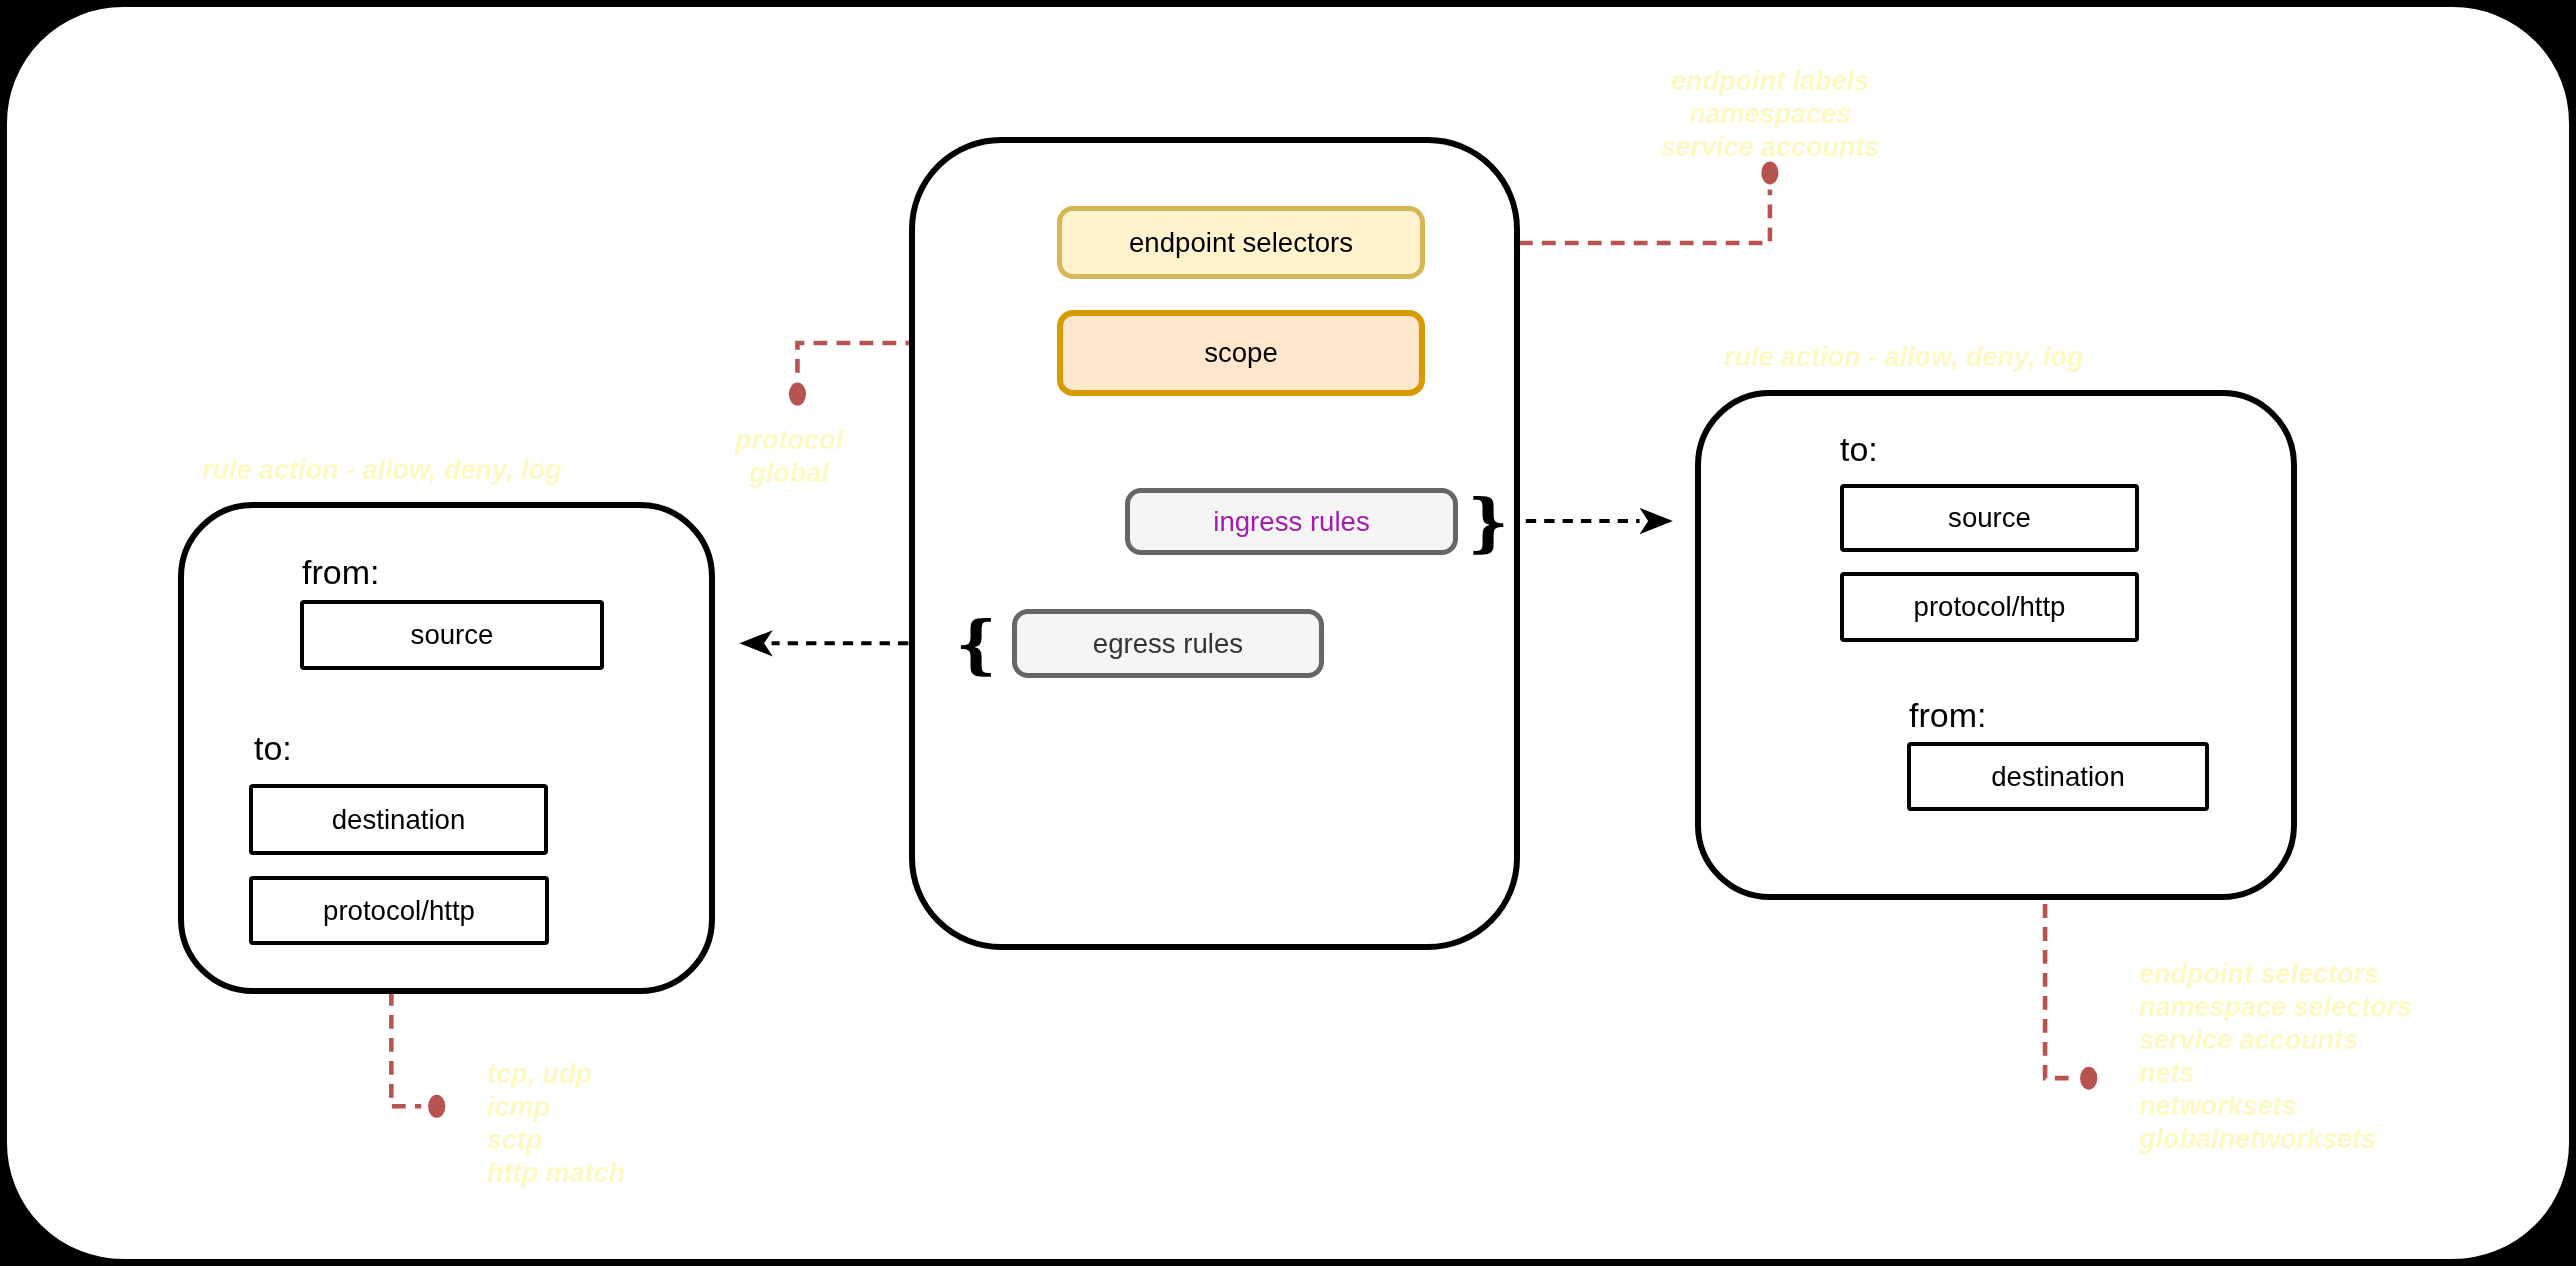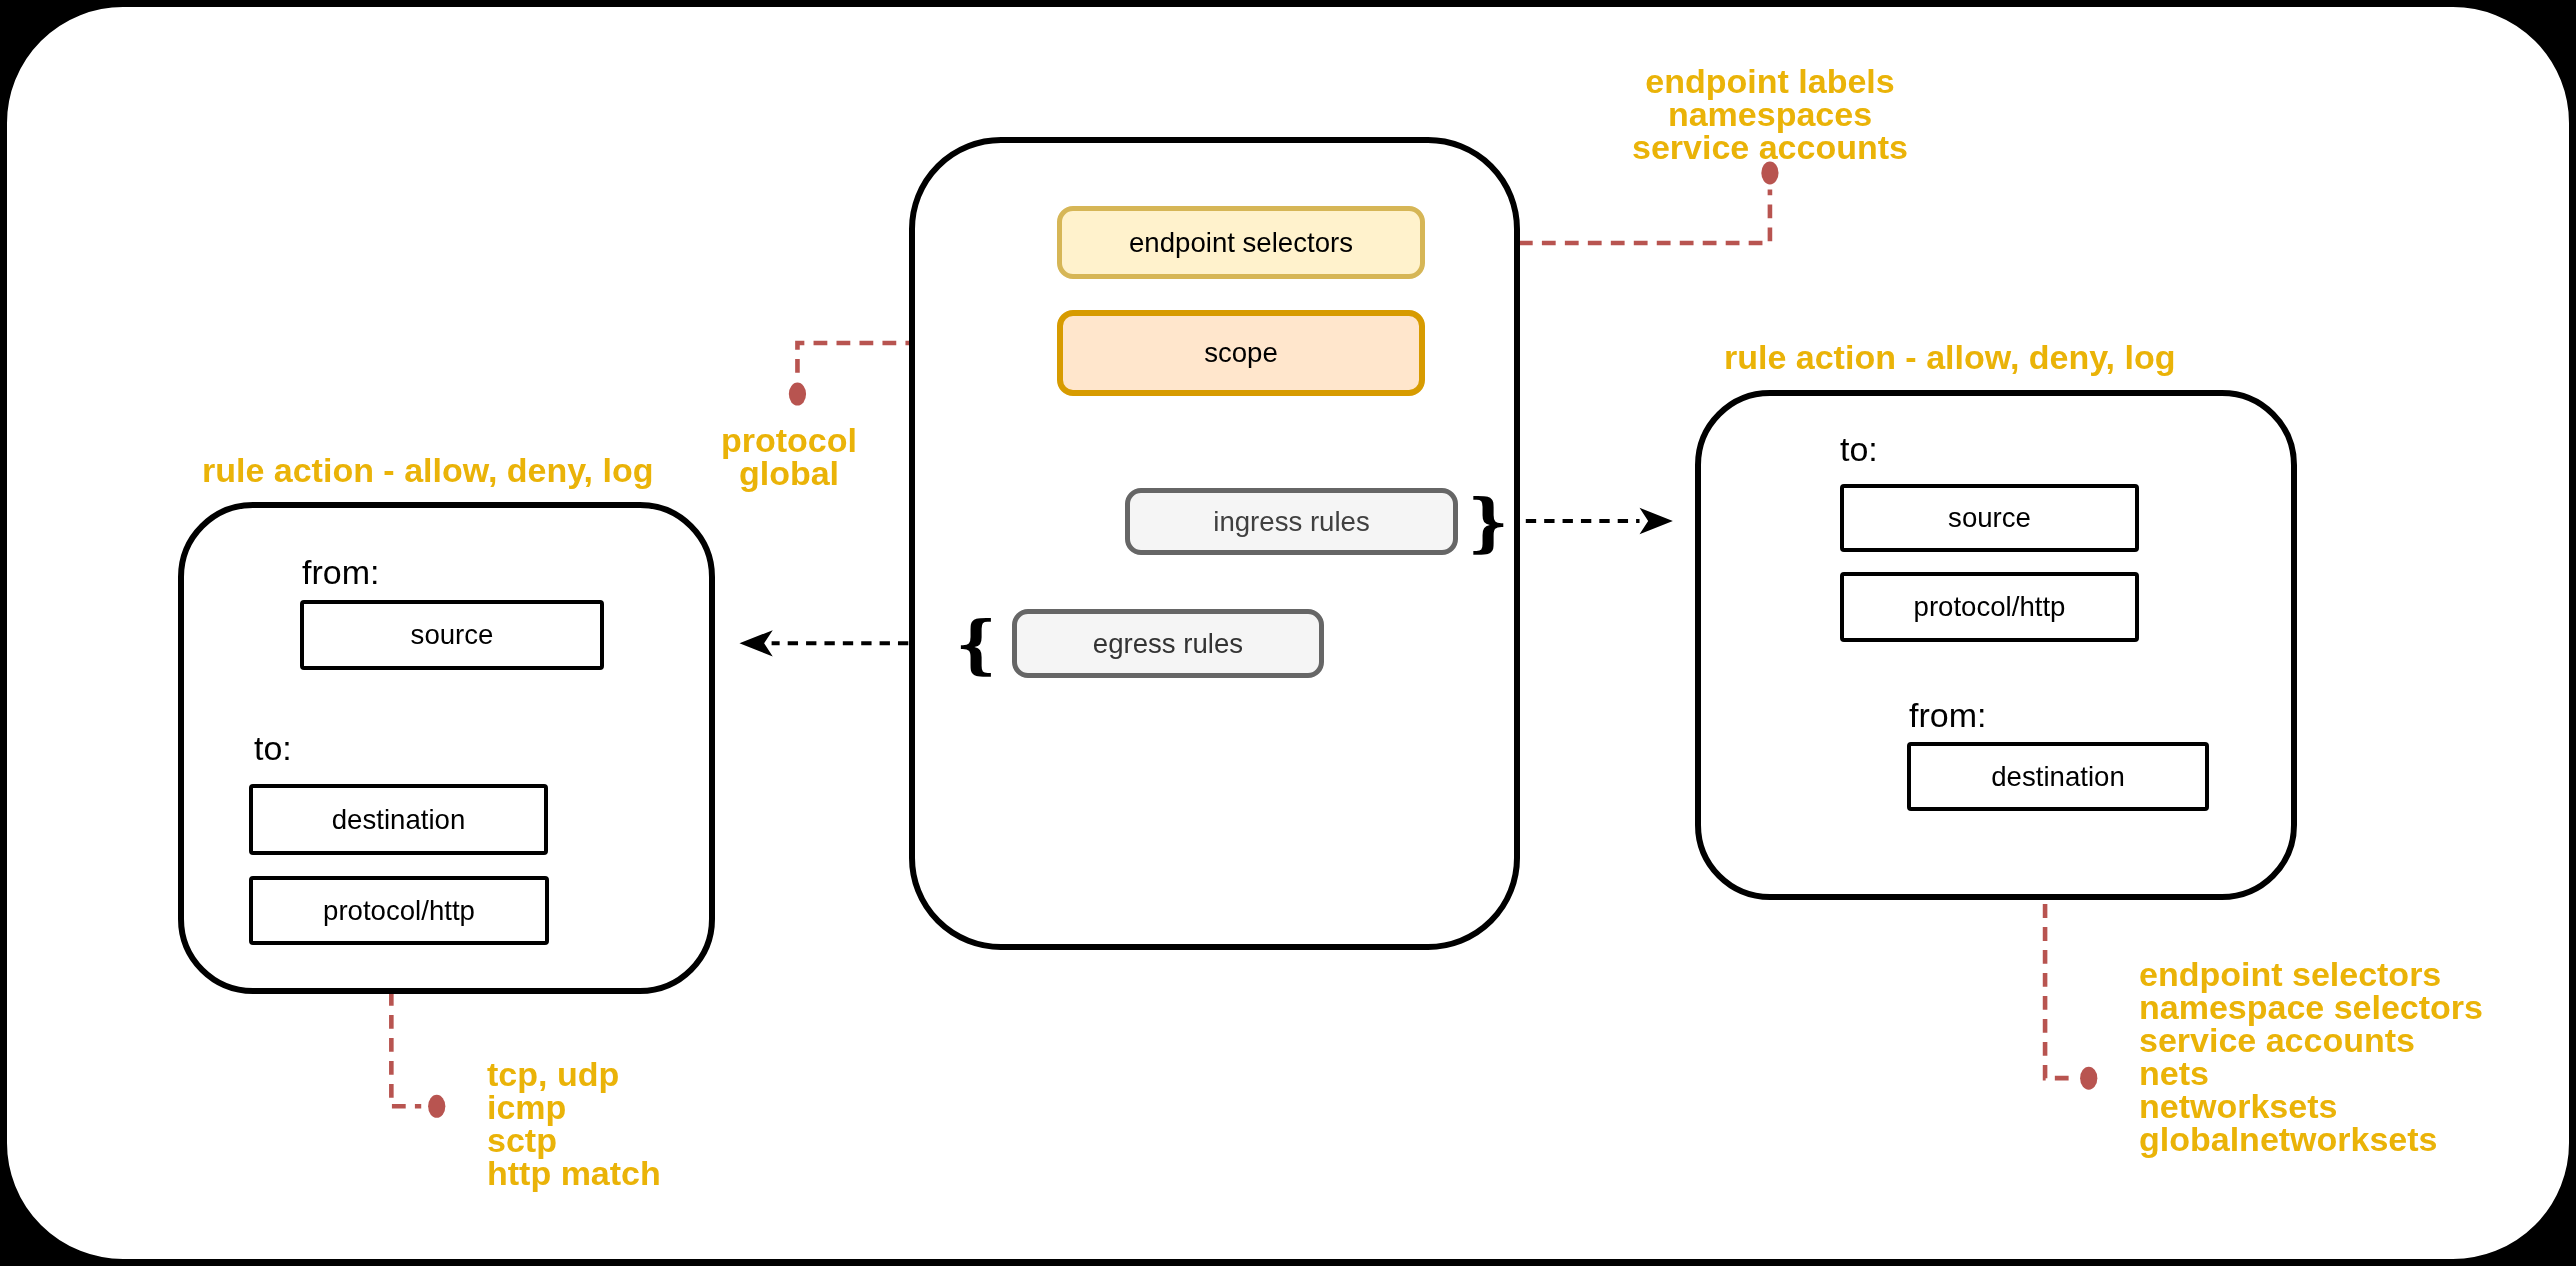--- a/index.html
+++ b/index.html
@@ -17,37 +17,37 @@
   }
   #central-container{left:909px;top:137px;width:611px;height:813px;border-radius:92px;}
   #egress-detail-box{left:178px;top:502px;width:537px;height:492px;}
   #ingress-detail-box{left:1695px;top:390px;width:602px;height:510px;}
   .node{
     display:flex;align-items:center;justify-content:center;
     font-size:27.6px;color:#000;background:#fff;white-space:nowrap;
   }
   #endpoint-selectors-box{left:1057px;top:206px;width:368px;height:73px;background:#fff2cc;border:5.2px solid #d6b656;border-radius:16px;}
   #scope-box{left:1057px;top:310px;width:368px;height:86px;background:#ffe6cc;border:6.3px solid #d79b00;border-radius:16px;}
-  #ingress-rules-box{left:1125px;top:488px;width:333px;height:67px;background:#f5f5f5;border:5.7px solid #666666;border-radius:16px;color:#404040;}
+  #ingress-rules-box{left:1125px;top:488px;width:333px;height:67px;background:#f5f5f5;border:5.7px solid #666666;border-radius:16px;color:#a21caf;}
   #egress-rules-box{left:1012px;top:609px;width:312px;height:69px;background:#f5f5f5;border:5.7px solid #666666;border-radius:16px;color:#333;}
   .subnode{border:4px solid #000;border-radius:4px;}
   #l-source-box{left:300px;top:600px;width:304px;height:70px;}
   #l-destination-box{left:249px;top:784px;width:299px;height:71px;}
   #l-protocol-box{left:249px;top:876px;width:300px;height:69px;}
   #r-source-box{left:1840px;top:484px;width:299px;height:68px;}
   #r-protocol-box{left:1840px;top:572px;width:299px;height:70px;}
   #r-destination-box{left:1907px;top:742px;width:302px;height:69px;}
   .field-label{font-size:34px;line-height:32px;color:#000;white-space:nowrap;}
   #l-from-label{left:302px;top:556px;}
   #l-to-label{left:254px;top:732px;}
   #r-to-label{left:1840px;top:433px;}
   #r-from-label{left:1909px;top:699px;}
   .red-note{
-    color:#eab308;font-weight:700;
-    font-size:34px;line-height:33px;white-space:nowrap;
+    color:#fef9c3;font-weight:700;font-style:italic;
+    font-size:27px;line-height:33px;white-space:nowrap;
   }
   .centered-note{transform:translateX(-50%);text-align:center;}
   #egress-title{left:202px;top:454px;}
   #ingress-title{left:1724px;top:341px;}
   #endpoint-note{left:1770px;top:65px;}
   #scope-note{left:789px;top:424px;}
   #protocol-note{left:487px;top:1058px;text-align:left;}
   #destination-note{left:2139px;top:958px;text-align:left;}
   .brace{
     display:flex;align-items:center;justify-content:center;

